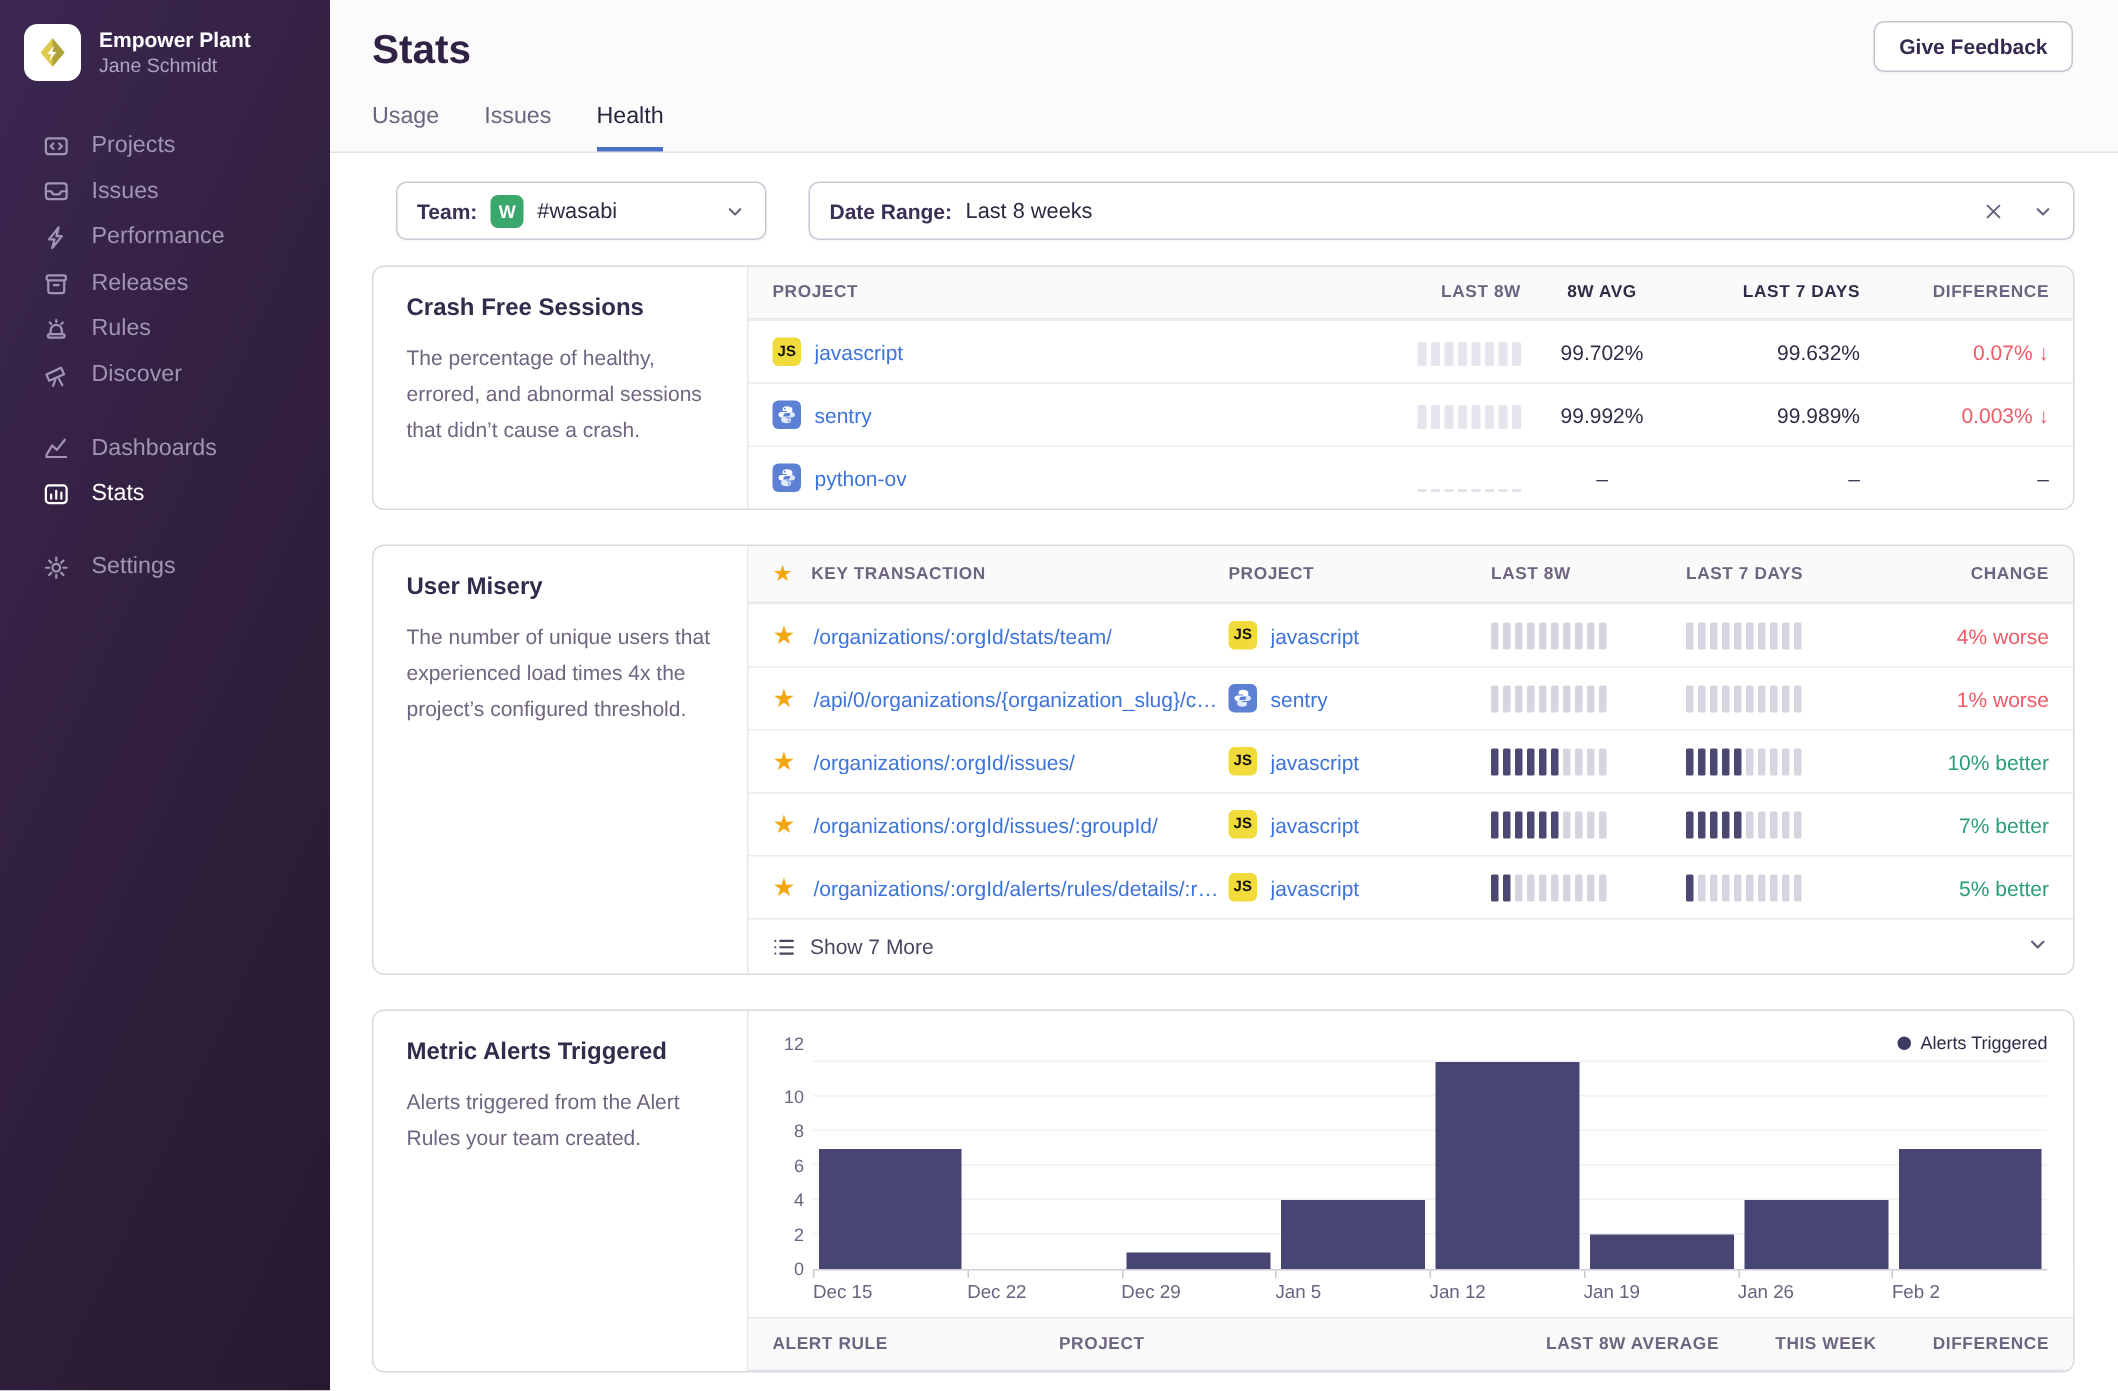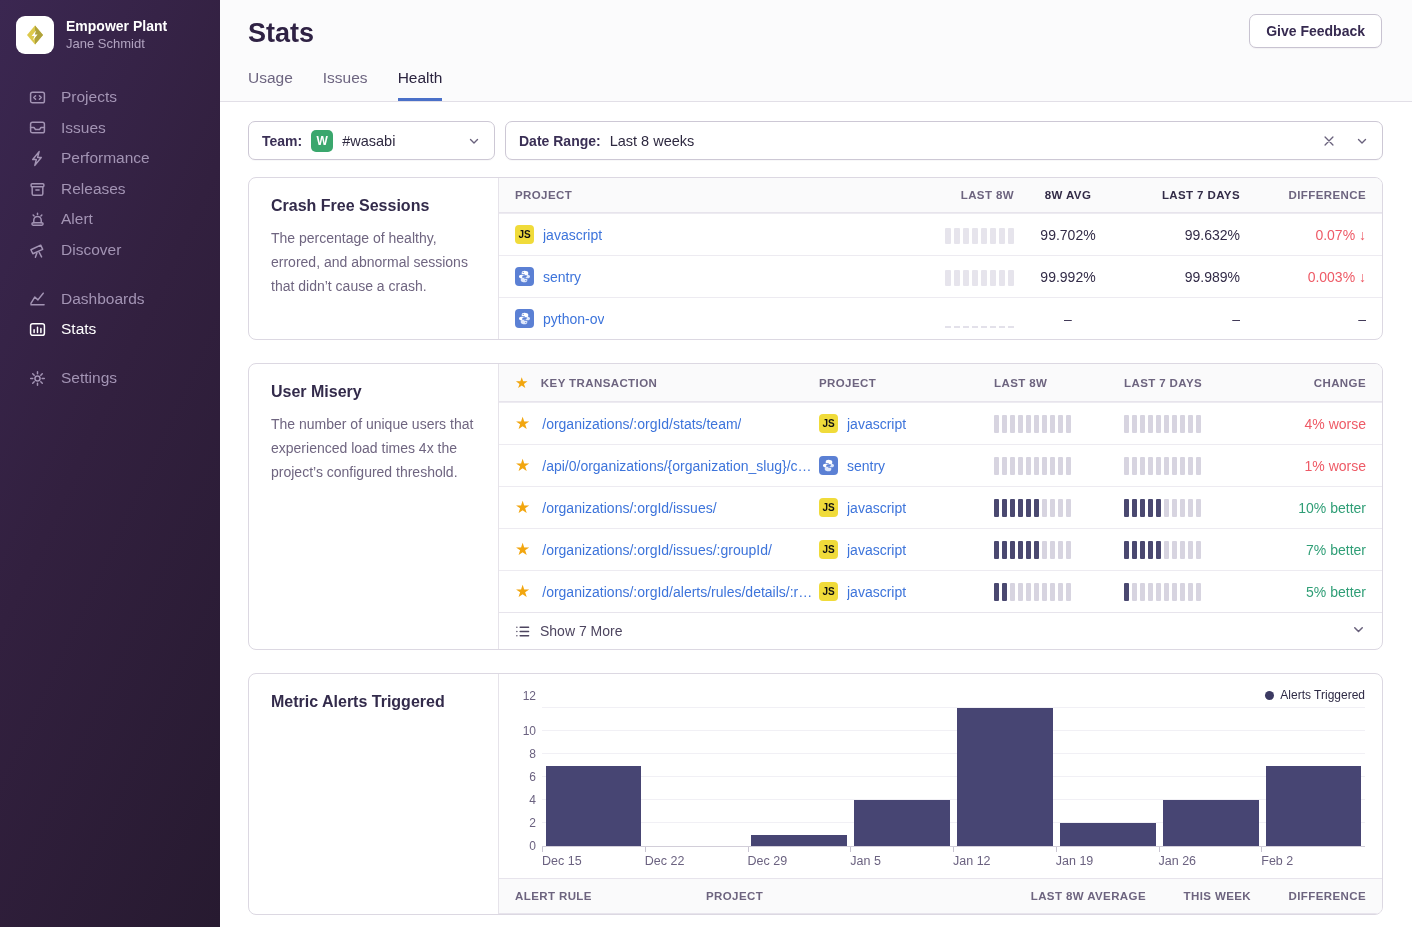--- a/index.html
+++ b/index.html
@@ -25,21 +25,21 @@
   .page-head-top { display:flex; align-items:flex-start; justify-content:space-between; }
   .page-title { font-size:27px; font-weight:bold; color:#2f2244; padding-top:4px; }
   .feedback-btn { background:#fff; border:1px solid #c8c3d1; border-radius:7px; padding:8px 16px; font-size:14px; font-weight:bold; color:#362a50; font-family:inherit; cursor:pointer; box-shadow:0 1px 1px rgba(40,30,60,.04); }
   .tabs { display:flex; gap:30px; margin-top:20px; }
   .tab { font-size:15.5px; color:#6d6580; padding-bottom:11px; cursor:pointer; border-bottom:3px solid transparent; }
   .tab.active { color:#2c2540; border-bottom-color:#4a70c8; }
 
   .content { flex:1; padding:19px 29px 0 28px; background:#fff; overflow:hidden; }
 
   
-  .filter-row { display:flex; gap:10px; margin-bottom:17px; }
+  .filter-row { display:flex; gap:28px; margin-bottom:17px;margin-left:16px; }
   .filter-box { height:39px; background:#fff; border:1px solid #cdc8d5; border-radius:7px; display:flex; align-items:center; padding:0 13px; gap:9px; box-shadow:0 1px 1px rgba(40,30,60,.03); cursor:pointer; }
   .team-filter { width:247px; }
   .date-filter { flex:1; }
   .filter-label { font-weight:bold; font-size:14px; color:#3a2f55; }
   .filter-value { font-size:14.5px; color:#2e2940; }
   .team-avatar { width:22px; height:22px; border-radius:5px; background:#3aa76d; color:#fff; font-size:12px; font-weight:bold; display:flex; align-items:center; justify-content:center; }
   .filter-spacer { flex:1; }
   .icon-btn { color:#69617c; display:flex; align-items:center; }
 
   
@@ -165,21 +165,21 @@
       <span>Releases</span>
     </div>
     <div class="nav-item">
       <span class="nav-ic">
           <svg width="17" height="17" viewBox="0 0 16 16" fill="none" stroke="currentColor" stroke-width="1.4" stroke-linecap="round" stroke-linejoin="round">
             <path d="M4.5 11V8.7a3.5 3.5 0 0 1 7 0V11"></path>
             <rect x="2.8" y="11" width="10.4" height="2.3" rx="1"></rect>
             <path d="M8 2.2v1.2M3.9 3.8l.9.9M12.1 3.8l-.9.9"></path>
           </svg>
         </span>
-      <span>Alert</span>
+      <span>Rules</span>
     </div>
     <div class="nav-item">
       <span class="nav-ic">
           <svg width="17" height="17" viewBox="0 0 16 16" fill="none" stroke="currentColor" stroke-width="1.4" stroke-linecap="round" stroke-linejoin="round">
             <path d="M1.8 7.3 11 3l1.9 4-9.3 4.1z"></path>
             <path d="M7.4 10.6 6 14.3M9.6 9.7l2.2 4.3"></path>
           </svg>
         </span>
       <span>Discover</span>
     </div>
@@ -584,20 +584,21 @@
           <span class="chev"><svg width="15" height="15" viewBox="0 0 16 16" fill="none" stroke="currentColor" stroke-width="1.6" stroke-linecap="round" stroke-linejoin="round">
                 <path d="M4 6.2 8 10.2 12 6.2"></path>
               </svg></span>
         </div>
       </div>
     </section>
 
     <section class="panel" style="margin-bottom:0;">
       <div class="panel-left">
         <div class="panel-title">Metric Alerts Triggered</div>
+        <div class="panel-desc">Alerts triggered from the Alert Rules your team created.</div>
       </div>
       <div class="panel-right">
         <div class="chart-wrap">
           <div class="chart-legend">
             <span class="legend-dot"></span>
             <span>Alerts Triggered</span>
           </div>
           <div class="chart-body">
             <div>
                 <div class="gridline" style="bottom: 23px;"></div>

